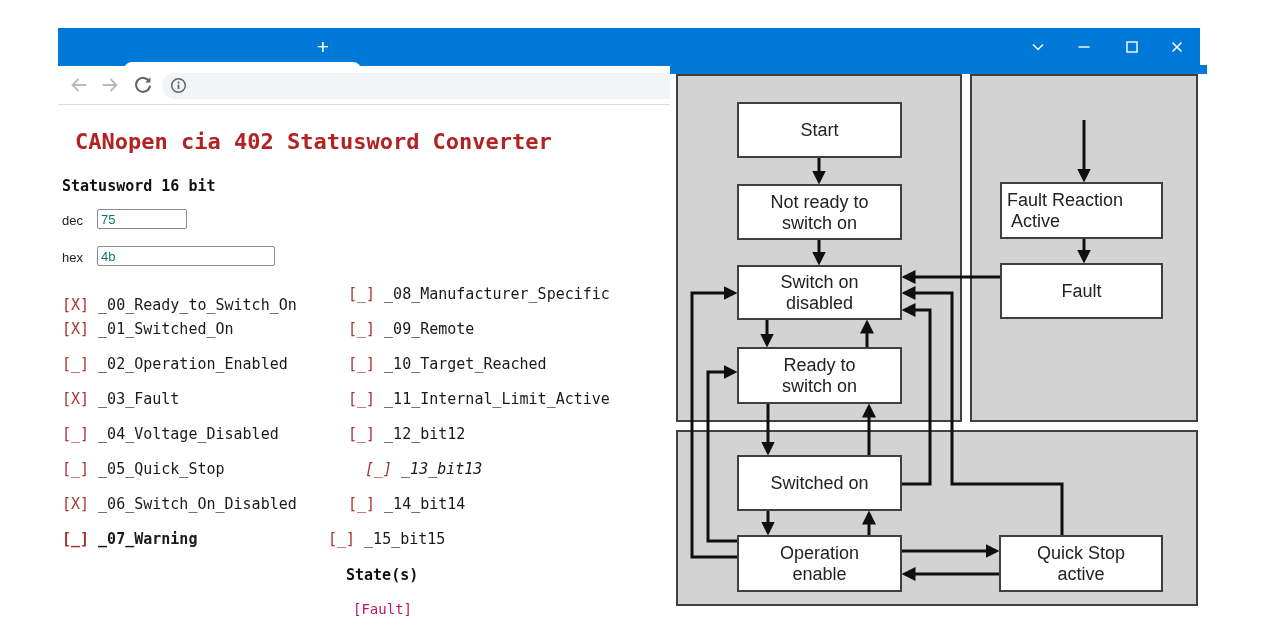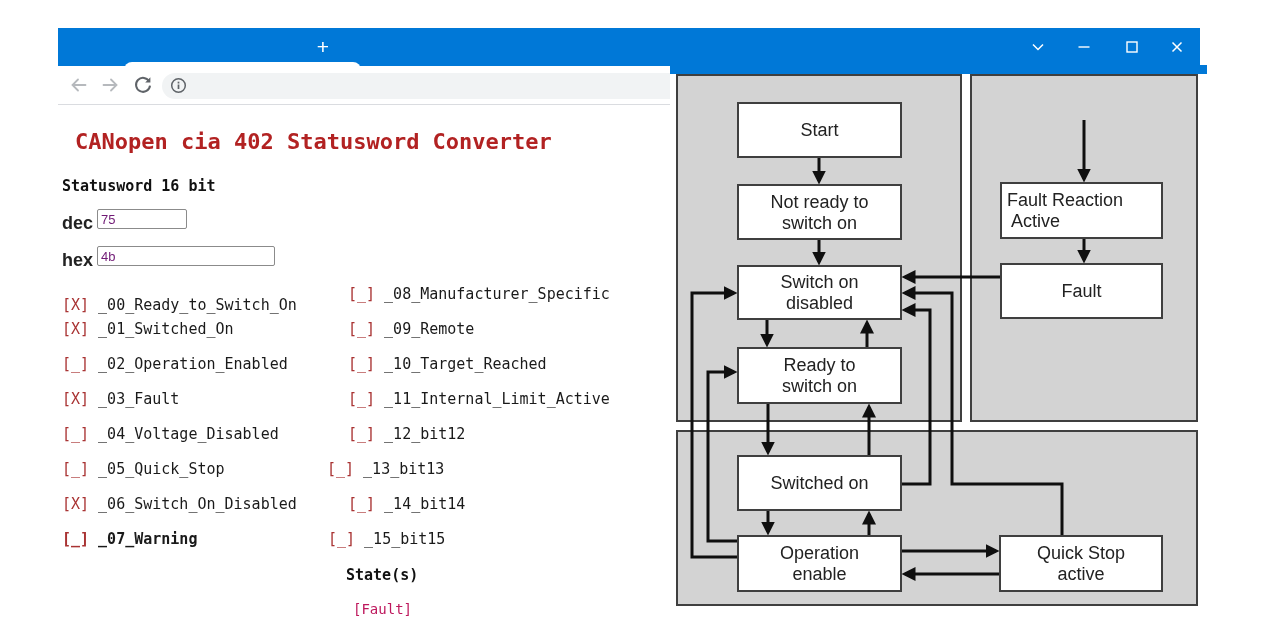--- a/index.html
+++ b/index.html
@@ -19,25 +19,25 @@
   .winbtn{top:5px;width:30px;height:28px;display:flex;align-items:center;justify-content:center;cursor:pointer;}
 
   #navbar{left:58px;top:66px;width:1142px;height:38px;background:#ffffff;border-bottom:1px solid #dadce0;}
   .navico{top:9px;width:20px;height:20px;}
   #addressbar{left:104px;top:7px;width:573px;height:26px;background:#f1f3f4;border-radius:13px;}
   #info-icon{left:8px;top:4px;width:17px;height:17px;}
 
   
   #page-title{left:62px;top:129px;font-family:"DejaVu Sans Mono",monospace;font-weight:bold;font-size:22px;color:#B22222;white-space:nowrap;margin-left:13px;}
   #section-label{left:62px;top:177px;font-family:"DejaVu Sans Mono",monospace;font-weight:bold;font-size:15px;color:#111111;}
-  .fldlabel{font-size:18px;color:#222222;font-weight:bold;}
+  .fldlabel{font-size:13px;color:#222222;}
   #dec-label{left:62px;top:213px;}
   #hex-label{left:62px;top:250px;}
   .txtinput{border:1px solid #8b8b8b;border-radius:2px;background:#ffffff;font-family:"Liberation Sans",sans-serif;
-    font-size:13px;color:#701a75;padding:0 3px;height:18px;}
+    font-size:13px;color:#0f766e;padding:0 3px;height:18px;}
   #dec-input{left:97px;top:209px;width:82px;}
   #hex-input{left:97px;top:246px;width:170px;}
 
   .bitrow{font-family:"DejaVu Sans Mono",monospace;font-size:15px;line-height:15px;white-space:nowrap;}
   .bx{color:#A93333;cursor:pointer;margin-right:9px;}
   .bl{color:#1a1a1a;}
   #states-label{left:346px;top:566px;font-family:"DejaVu Sans Mono",monospace;font-weight:bold;font-size:15px;color:#111111;}
   #active-state{left:353px;top:601px;font-family:"DejaVu Sans Mono",monospace;font-size:14px;color:#be185d;}
 
   
@@ -119,21 +119,21 @@
 <div class="abs bitrow" style="left:62px;top:427px;"><span class="bx">[_]</span><span class="bl">_04_Voltage_Disabled</span></div>
 <div class="abs bitrow" style="left:62px;top:462px;"><span class="bx">[_]</span><span class="bl">_05_Quick_Stop</span></div>
 <div class="abs bitrow" style="left:62px;top:497px;"><span class="bx">[X]</span><span class="bl">_06_Switch_On_Disabled</span></div>
 <div class="abs bitrow" style="left:62px;top:532px;font-weight:bold;"><span class="bx">[_]</span><span class="bl">_07_Warning</span></div>
 
 <div class="abs bitrow" style="left:348px;top:287px;"><span class="bx">[_]</span><span class="bl">_08_Manufacturer_Specific</span></div>
 <div class="abs bitrow" style="left:348px;top:322px;"><span class="bx">[_]</span><span class="bl">_09_Remote</span></div>
 <div class="abs bitrow" style="left:348px;top:357px;"><span class="bx">[_]</span><span class="bl">_10_Target_Reached</span></div>
 <div class="abs bitrow" style="left:348px;top:392px;"><span class="bx">[_]</span><span class="bl">_11_Internal_Limit_Active</span></div>
 <div class="abs bitrow" style="left:348px;top:427px;"><span class="bx">[_]</span><span class="bl">_12_bit12</span></div>
-<div class="abs bitrow" style="left:327px;top:462px;"><span class="bx">[_]</span><span class="bl">_13_bit13</span></div>
+<div class="abs bitrow" style="left:365px;top:462px;font-style:italic;"><span class="bx">[_]</span><span class="bl">_13_bit13</span></div>
 <div class="abs bitrow" style="left:348px;top:497px;"><span class="bx">[_]</span><span class="bl">_14_bit14</span></div>
 <div class="abs bitrow" style="left:328px;top:532px;"><span class="bx">[_]</span><span class="bl">_15_bit15</span></div>
 
 <div id="states-label" class="abs">State(s)</div>
 <div id="active-state" class="abs">[Fault]</div>
 
 <svg id="diagram" class="abs" viewBox="0 0 537 550">
   <defs>
     <marker id="ah" viewBox="0 0 10 10" refX="7.5" refY="5" markerUnits="userSpaceOnUse" markerWidth="14" markerHeight="14" orient="auto">
       <path d="M0,0 L10,5 L0,10 Z" fill="#0f0f0f"></path>

